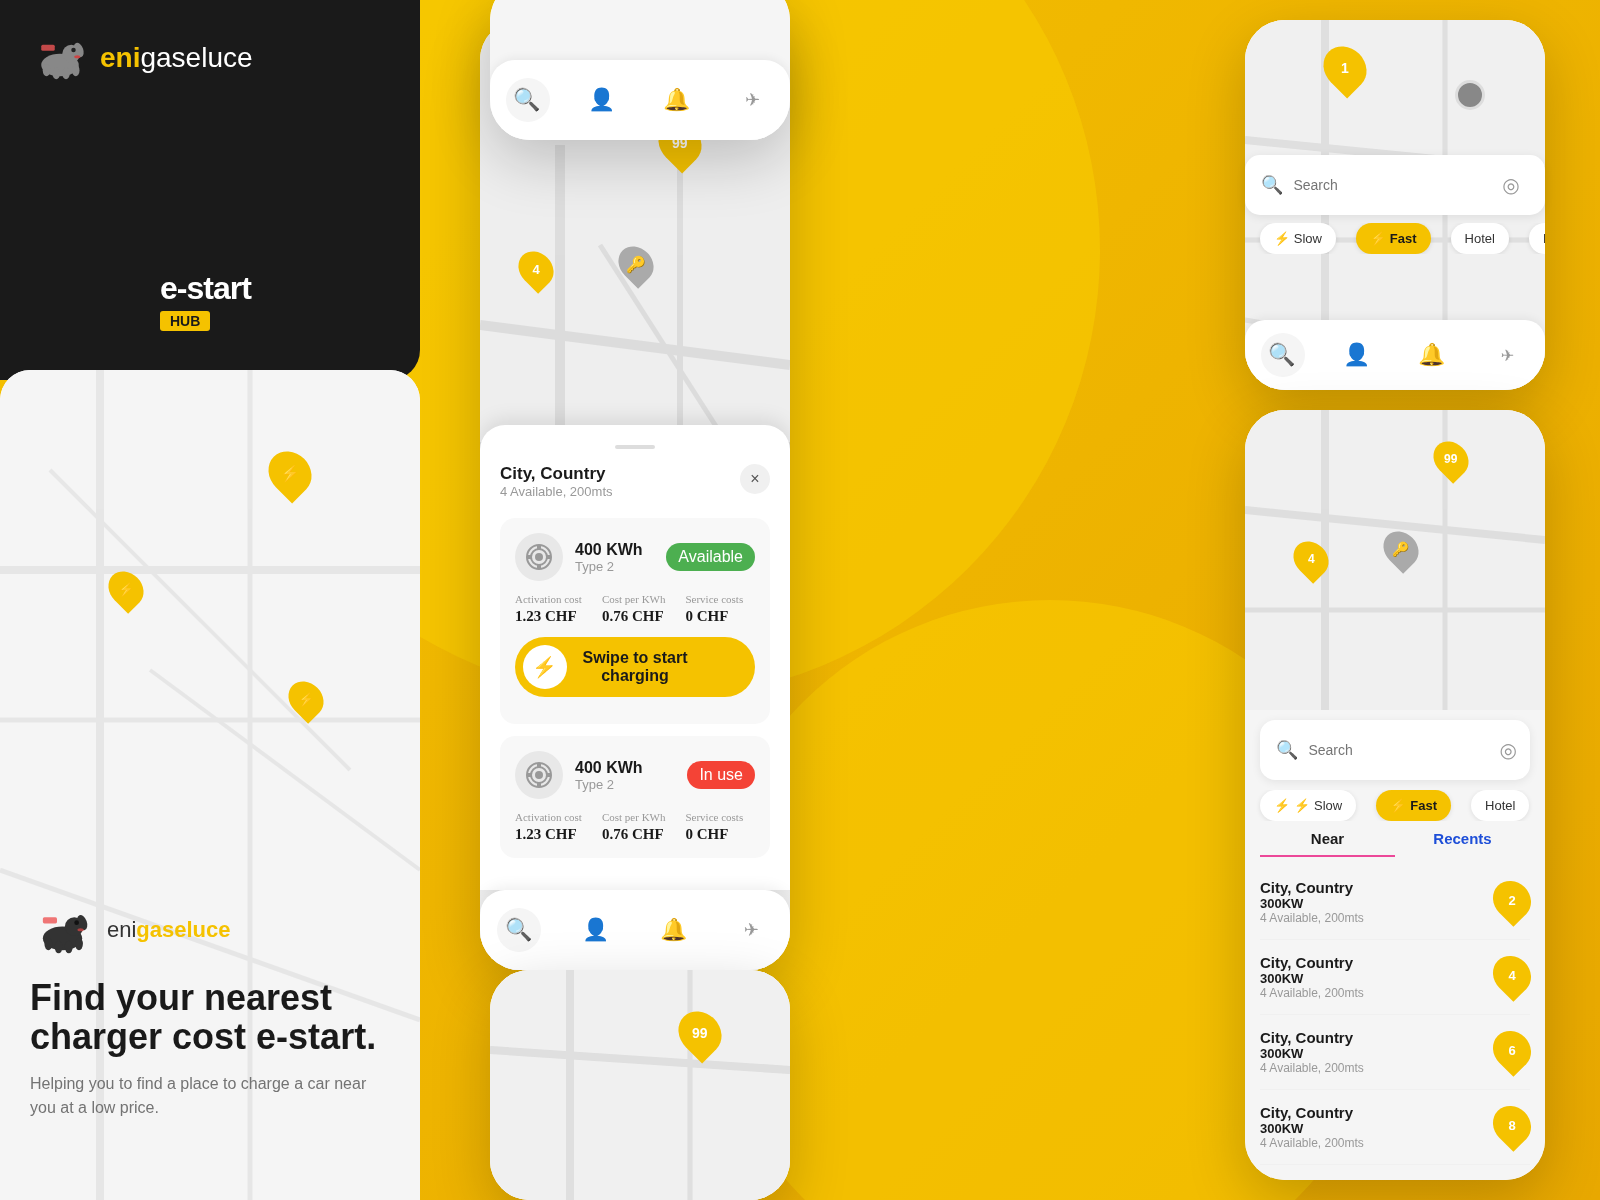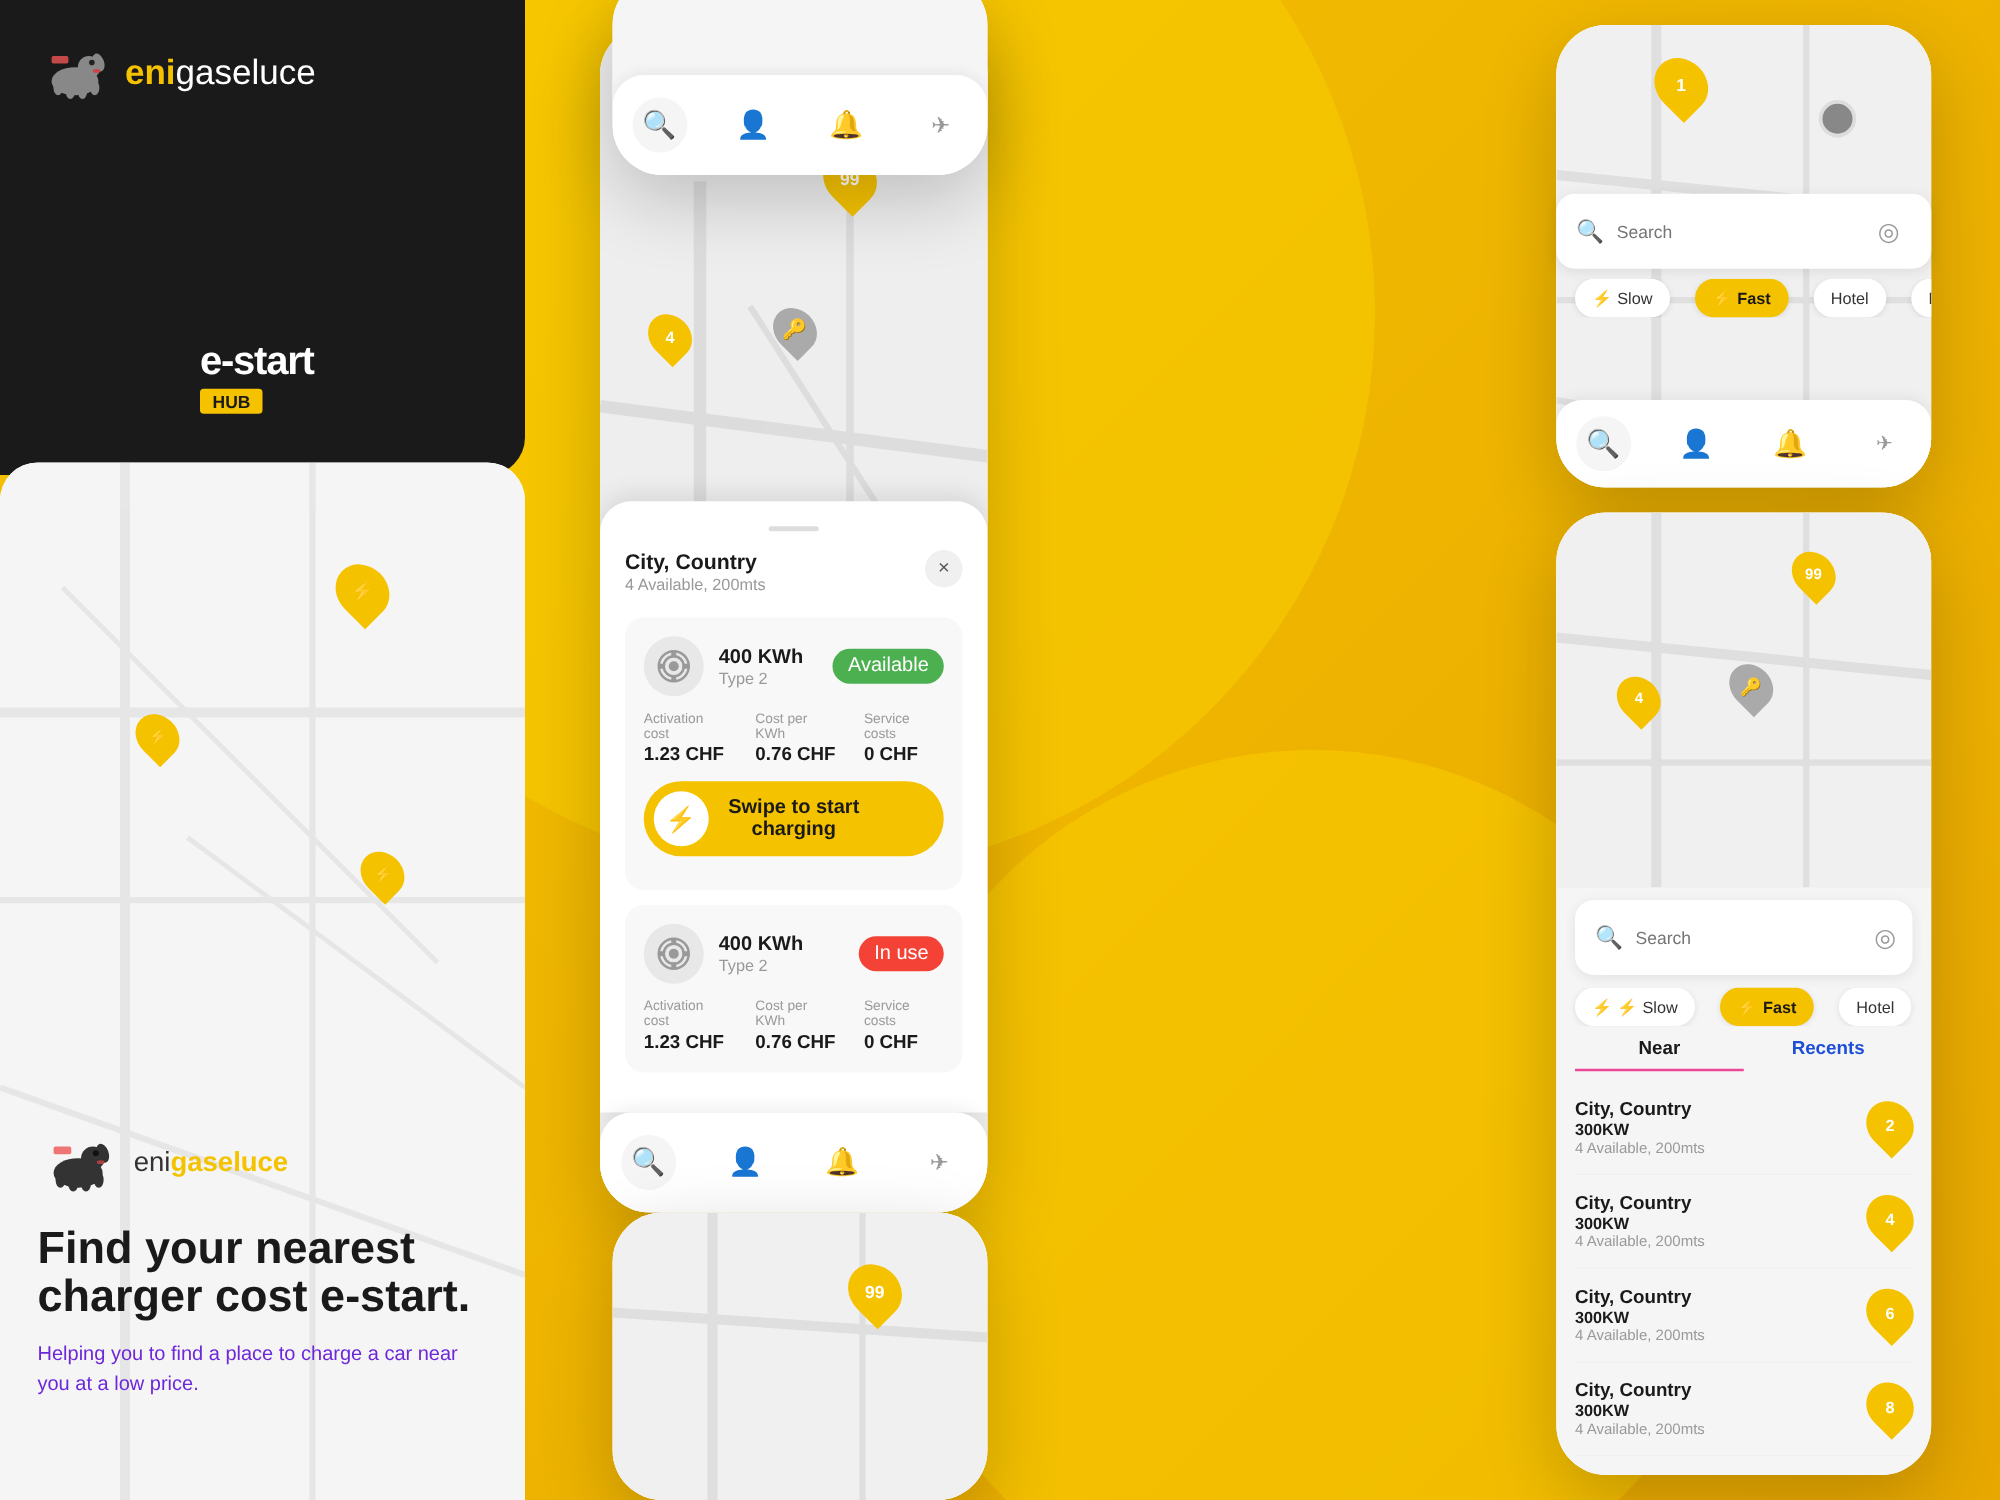--- a/index.html
+++ b/index.html
@@ -95,21 +95,21 @@
     }
     .tagline-big {
       font-size: 36px;
       font-weight: 900;
       color: #1a1a1a;
       line-height: 1.1;
       margin-bottom: 15px;
     }
     .tagline-small {
       font-size: 16px;
-      color: #6d28d9;
+      color: #737373;
       line-height: 1.5;
     }
 
     
     .phone {
       position: absolute;
       background: white;
       border-radius: 40px;
       box-shadow: 0 20px 60px rgba(0,0,0,0.2);
       overflow: hidden;
@@ -225,20 +225,21 @@
       font-weight: 400;
       color: white;
     }
     .badge-available { background: #4CAF50; }
     .badge-inuse { background: #f44336; }
 
     .cost-row {
       display: flex;
       gap: 20px;
       margin-top: 8px;
+      font-family: Liberation Serif, serif;
     }
     .cost-item label {
       display: block;
       font-size: 11px;
       color: #999;
       margin-bottom: 2px;
     }
     .cost-item .amount {
       font-size: 15px;
       font-weight: 700;

